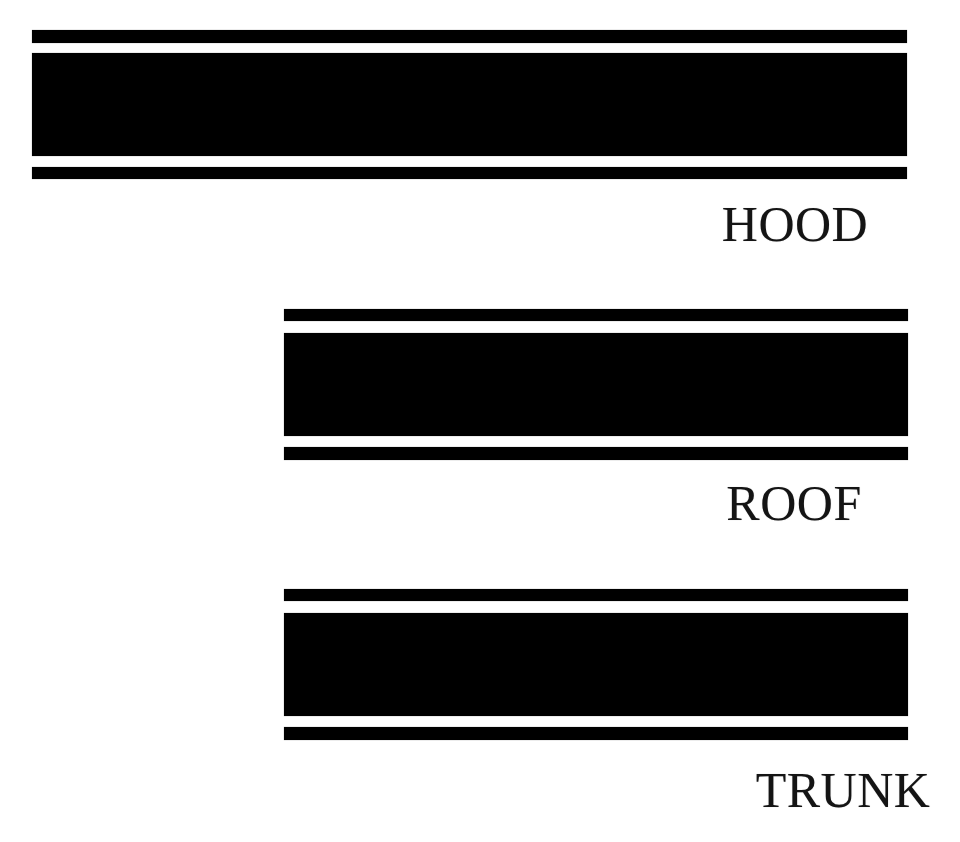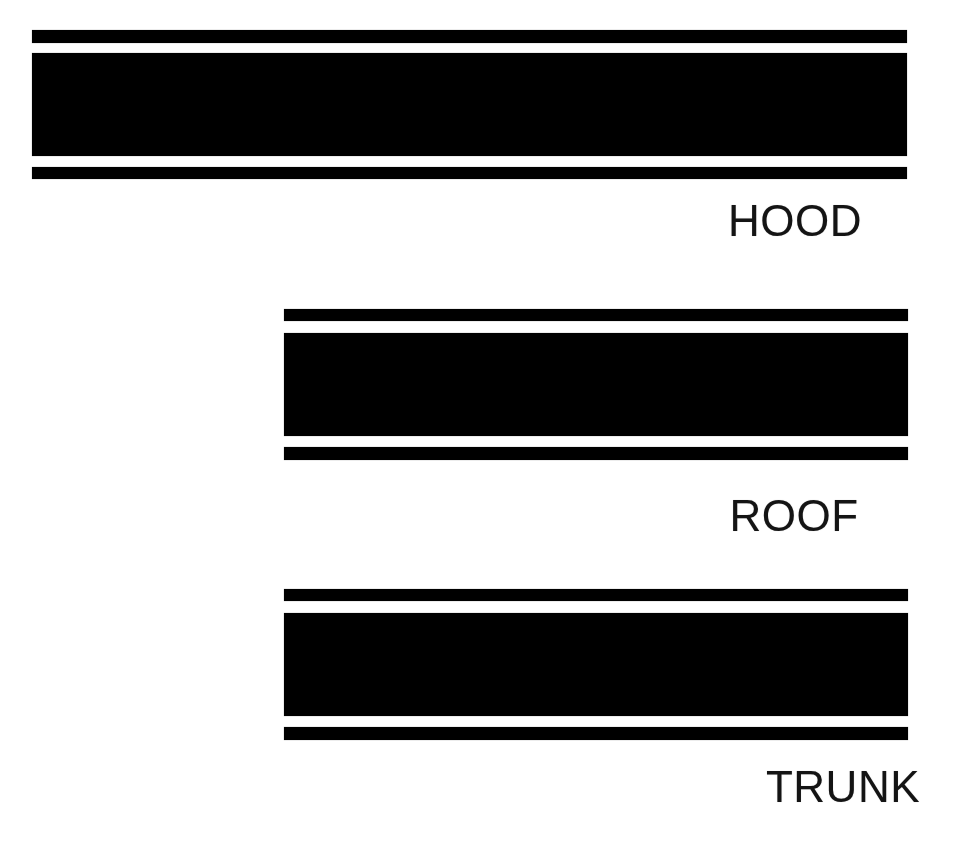--- a/index.html
+++ b/index.html
@@ -43,30 +43,31 @@
   
   .group-trunk { left: 284px; top: 589px; width: 624px; height: 151px; }
   .group-trunk .pin-top    { top: 0;     height: 12px; }
   .group-trunk .main       { top: 24px;  height: 103px; }
   .group-trunk .pin-bottom { top: 138px; height: 13px; }
 
   
   .part-label {
     position: absolute;
     transform: translateX(-50%);
-    font-size: 44px;
+    font-size: 50px;
     line-height: 1;
     font-weight: 400;
     letter-spacing: 0.5px;
     color: var(--label-color, #141414);
     white-space: nowrap;
     text-shadow: 0 0 1px rgba(0,0,0,0.25);
+    font-family: Liberation Serif, serif;
   }
   .label-hood  { left: 795px; top: 199px; }
-  .label-roof  { left: 794px; top: 478px; margin-top: 16px; }
+  .label-roof  { left: 794px; top: 478px; }
   .label-trunk { left: 795px; top: 765px; margin-left: 48px; }
 </style>
 </head>
 <body style="--bg-color: #ffffff; --stripe-color: #000000; --label-color: #141414;">
 
 <div class="stripe-group group-hood">
   <div class="stripe pin-top"></div>
   <div class="stripe main"></div>
   <div class="stripe pin-bottom"></div>
 </div>

